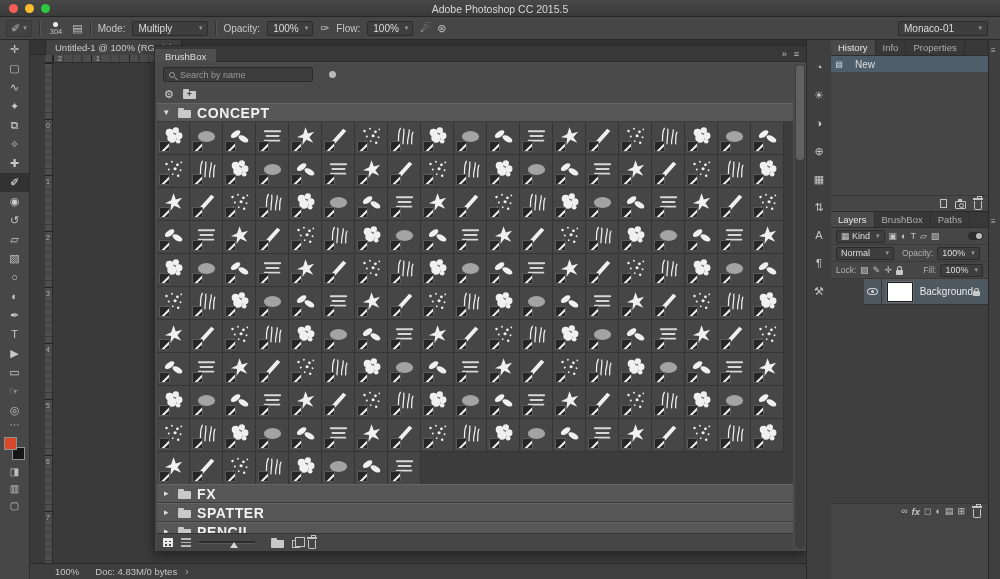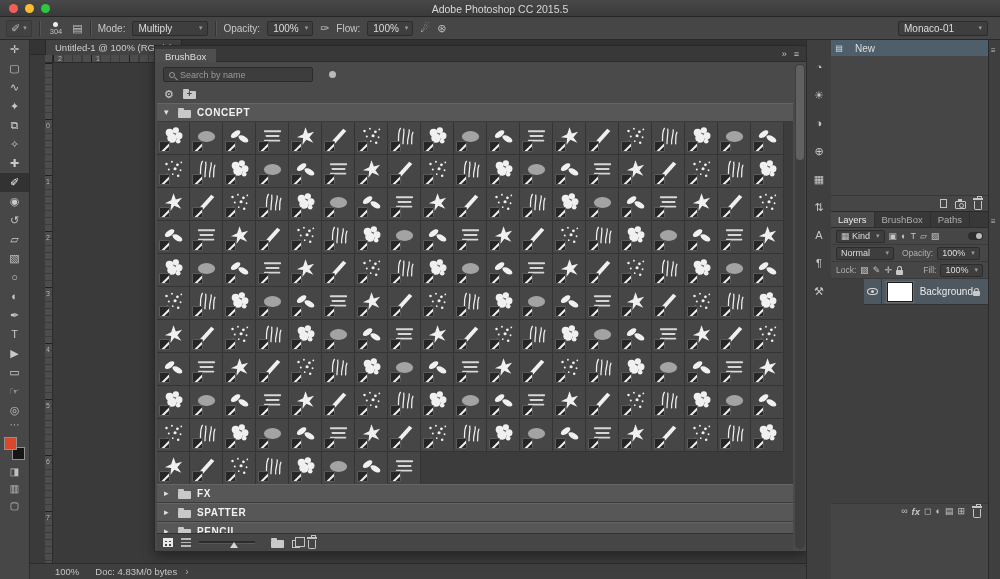--- a/index.html
+++ b/index.html
@@ -60,21 +60,21 @@
 .search-icon{position:relative;display:inline-block;width:6px;height:6px;border:1px solid #9a9a9a;border-radius:50%;flex:none;}
 .search-icon::after{content:"";position:absolute;left:4.5px;top:4.5px;width:4px;height:1px;background:#9a9a9a;transform:rotate(45deg);transform-origin:0 0;}
 .dot-btn{width:7px;height:7px;border-radius:50%;background:#b9b9b9;}
 .bb-actions-row{display:flex;align-items:center;gap:9px;padding:2px 7px;height:18px;}
 .gear{font-size:11px;color:#cfcfcf;line-height:1;}
 .folder-icon{position:relative;display:inline-block;width:13px;height:8px;background:#c9c9c9;border-radius:1px;margin-top:2px;flex:none;}
 .folder-icon::before{content:"";position:absolute;left:0;top:-2px;width:6px;height:2px;background:#c9c9c9;border-radius:1px 1px 0 0;}
 .folder-plus::after{content:"+";position:absolute;left:0;right:0;top:-2px;text-align:center;font-size:9px;font-weight:bold;color:#454545;}
 .bb-folder-list{flex:1;overflow:hidden;}
 .bb-folder-header{height:19px;display:flex;align-items:center;gap:6px;padding:0 7px;background:#575757;border-top:1px solid #656565;border-bottom:1px solid #3b3b3b;}
-.bb-folder-name{font-size:10px;font-weight:bold;color:#f1f1f1;letter-spacing:.6px;}
+.bb-folder-name{font-size:14px;font-weight:bold;color:#f1f1f1;letter-spacing:.6px;}
 .tri{color:#e0e0e0;font-size:9px;width:8px;line-height:1;}
 .brush-grid{display:grid;grid-template-columns:repeat(19,33px);grid-auto-rows:33px;background:#3c3c3c;height:362px;overflow:hidden;}
 .brush-tile{position:relative;background:#464646;border-right:1px solid #343434;border-bottom:1px solid #343434;}
 .brush-tile .bsvg{display:block;margin:2px auto 0;opacity:.92;}
 .badge{position:absolute;left:2px;bottom:2px;width:11px;height:11px;background:#262626;border:1px solid #5a5a5a;border-radius:1px;overflow:hidden;}
 .badge i{position:absolute;left:0;top:4.5px;width:12px;height:2px;background:#f0f0f0;transform:rotate(-45deg);}
 .bb-footer{height:18px;display:flex;align-items:center;gap:8px;padding:0 6px;background:#464646;border-top:1px solid #333;}
 .grid-icon{width:10px;height:9px;background:repeating-linear-gradient(90deg,#e8e8e8 0 2.5px,transparent 2.5px 3.8px),repeating-linear-gradient(180deg,#e8e8e8 0 2.5px,transparent 2.5px 3.8px);}
 .list-icon{width:10px;height:9px;background:repeating-linear-gradient(180deg,#b9b9b9 0 1.5px,transparent 1.5px 3.6px);}
 .bb-slider{position:relative;width:56px;height:12px;}
@@ -1947,20 +1947,25 @@
         <div class="dock-icon">▦</div>
         <div class="dock-icon">⇅</div>
         <div class="dock-icon">A</div>
         <div class="dock-icon">¶</div>
         <div class="dock-icon">⚒</div>
       </div>
   </div>
 
   <div class="right-col">
     <div class="history-panel">
+      <div class="ptabs">
+        <div class="ptab active">History</div>
+        <div class="ptab">Info</div>
+        <div class="ptab">Properties</div>
+      </div>
       <div class="hist-body">
         <div class="hist-row hist-state">
           <span class="gut">▤</span>
           <span class="hist-label">New</span>
         </div>
         <div class="panel-actionbar">
           <span class="page-icon"></span>
           <span class="camera-icon"></span>
           <span class="trash-icon"></span>
         </div>

